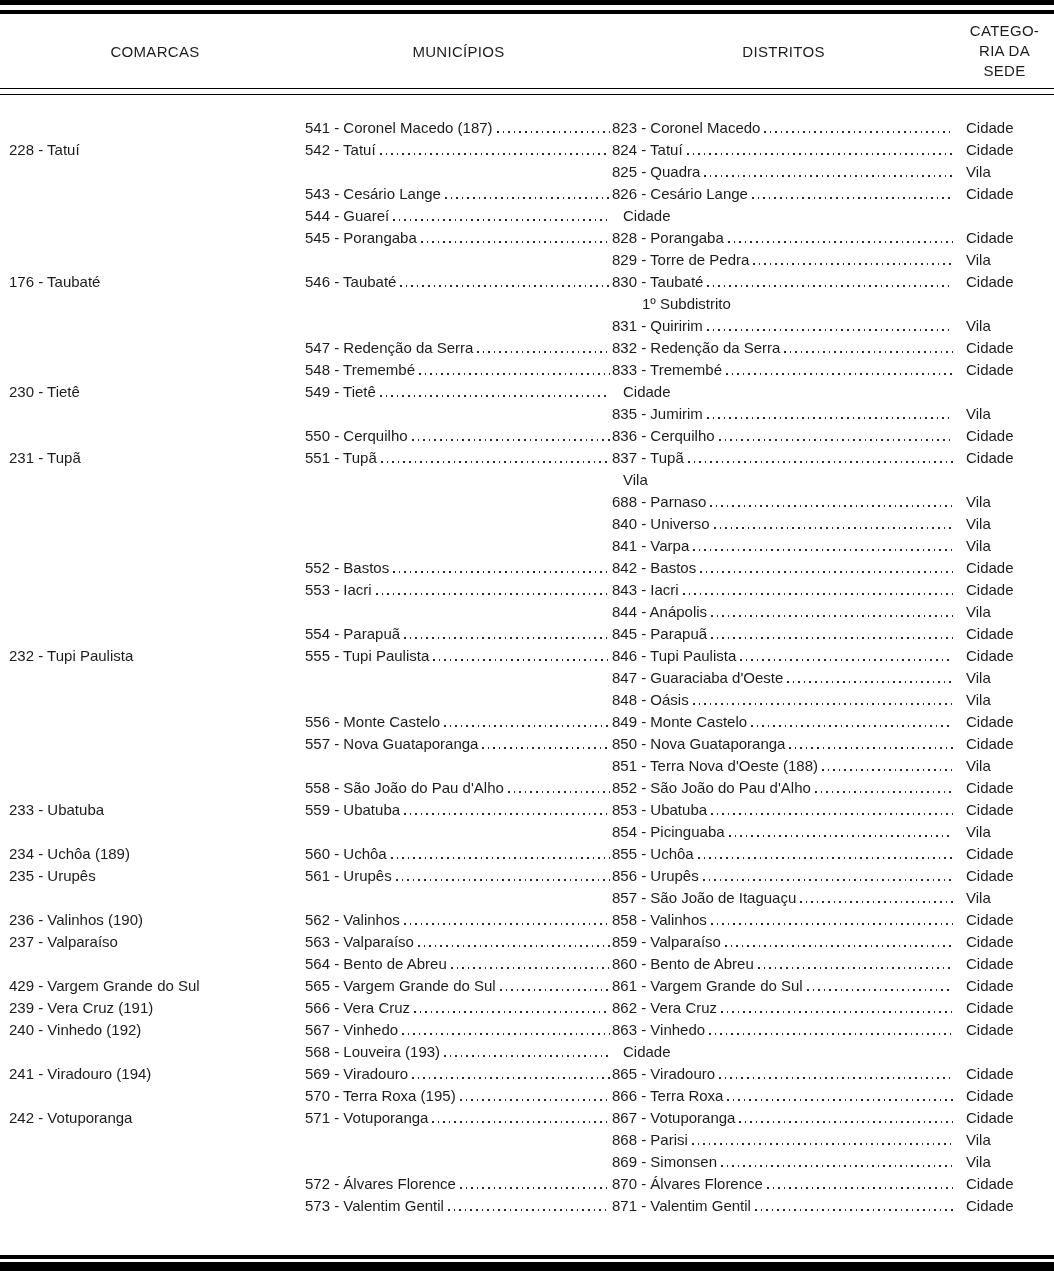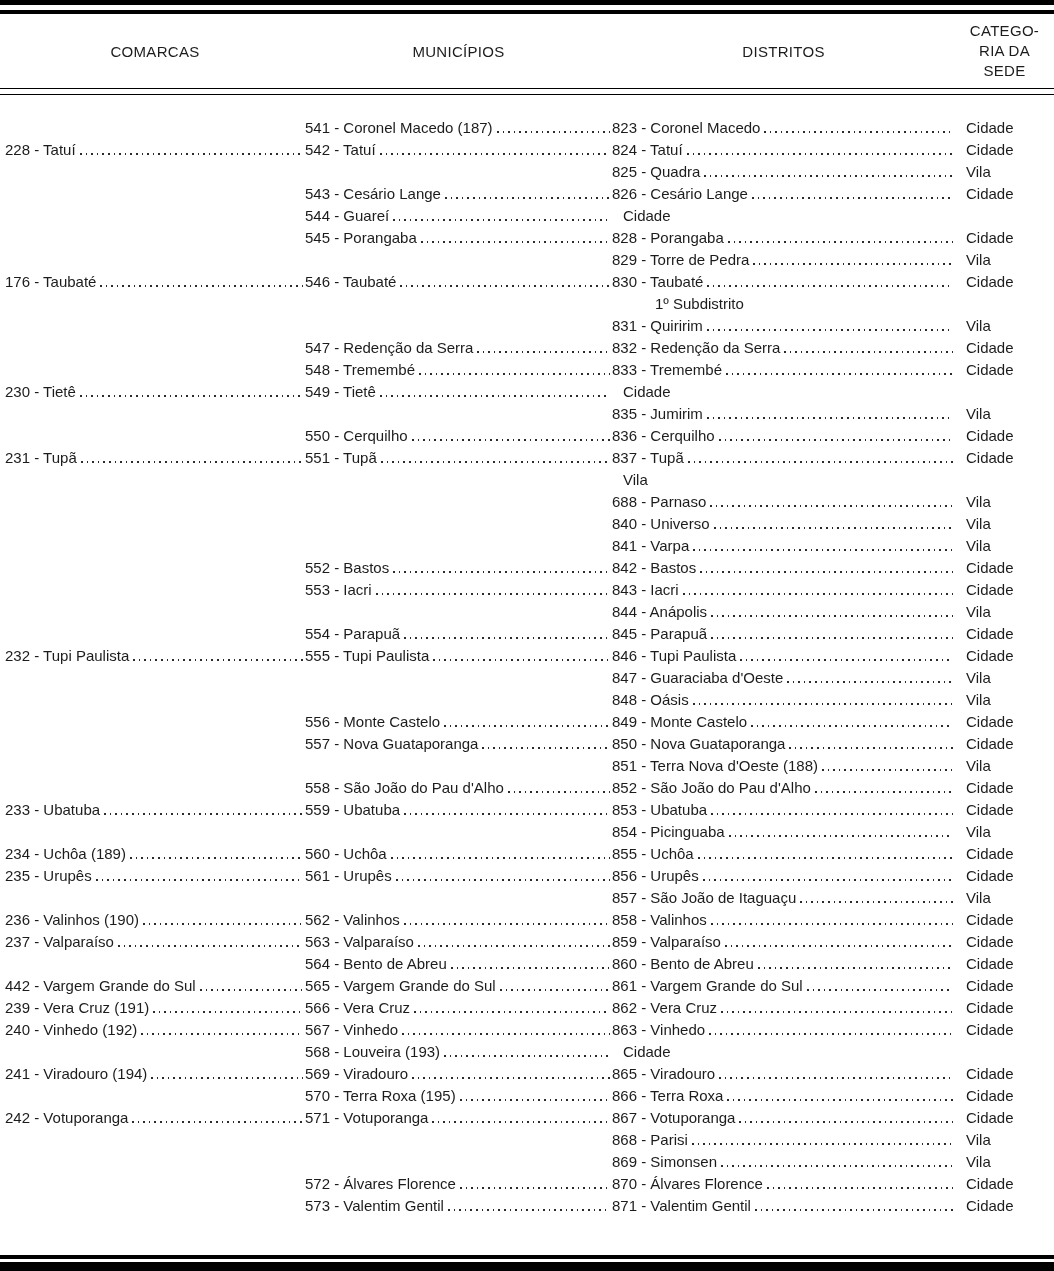--- a/index.html
+++ b/index.html
@@ -24,26 +24,26 @@
   .h-distritos{width:343px;}
   .h-categoria{width:99px;line-height:20px;}
   .rule-double{
     height:4.5px;
     border-top:1.5px solid #000;
     border-bottom:1.5px solid #000;
   }
   .tbody{margin-top:24px;padding-left:5px;}
   .row{display:flex;height:22px;align-items:baseline;}
   .cell{display:flex;align-items:baseline;overflow:hidden;white-space:nowrap;}
-  .col-c{width:300px;}
+  .col-c{width:300px;flex-direction:column;}
   .col-m{width:307px;}
   .col-d{width:343px;}
   .col-s{padding-left:11px;}
   .txt{white-space:pre;}
-  .txt.sub{margin-left:43px;}
+  .txt.sub{margin-left:30px;}
   .leader{
     flex:1 0 6px;
     height:2px;
     margin-left:4px;margin-right:2px;
     background-image:repeating-linear-gradient(to right,#2b2b2b 0 1.6px,transparent 1.6px 5.6px);
   }
   .rule-bot-a{position:absolute;left:0;right:0;bottom:12px;height:4px;background:#000;}
   .rule-bot-b{position:absolute;left:0;right:0;bottom:0;height:9px;background:#000;}
 </style>
 </head>
@@ -579,21 +579,21 @@
     <div class="cell col-d">
           <span class="txt">860 - Bento de Abreu</span>
           <span class="leader"></span>
         </div>
     <div class="cell col-s">
           <span class="txt">Cidade</span>
         </div>
   </div>
       <div class="row">
     <div class="cell col-c">
-          <span class="txt">442 - Vargem Grande do Sul</span>
+          <span class="txt">429 - Vargem Grande do Sul</span>
           <span class="leader"></span>
         </div>
     <div class="cell col-m">
           <span class="txt">565 - Vargem Grande do Sul</span>
           <span class="leader"></span>
         </div>
     <div class="cell col-d">
           <span class="txt">861 - Vargem Grande do Sul</span>
           <span class="leader"></span>
         </div>

